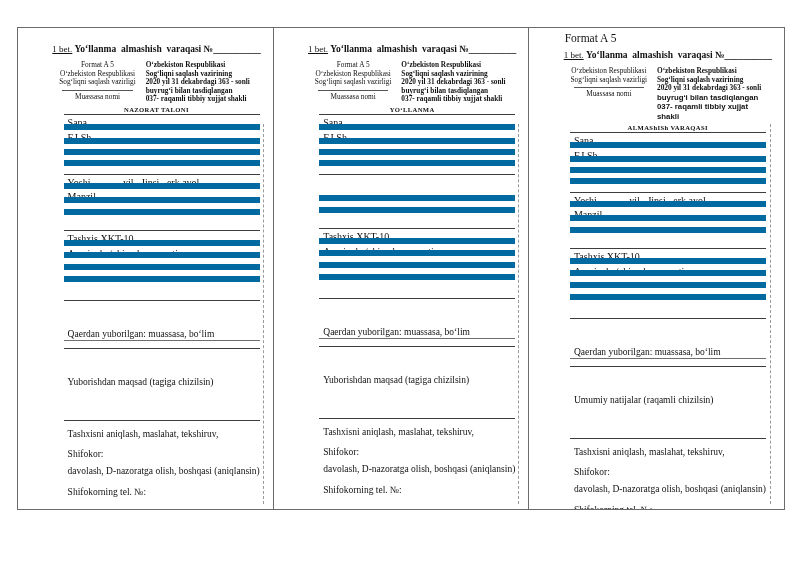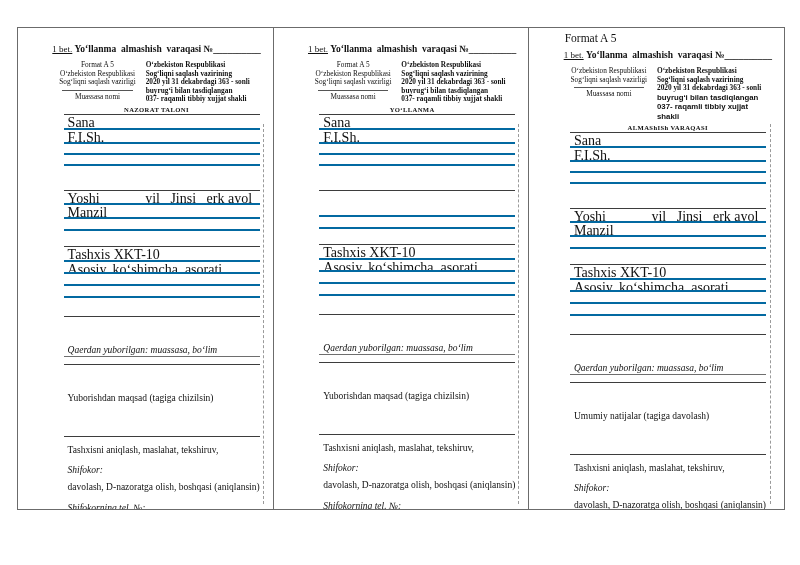--- a/index.html
+++ b/index.html
@@ -17,30 +17,30 @@
   .issuer{display:flex;font-size:7.3px;line-height:8.6px;}
   .issuer-left{width:44%;text-align:center;}
   .issuer-left .rule{border-bottom:1px solid #555;height:3px;margin:0 10px 2px;}
   .issuer-right{width:56%;font-weight:bold;padding-left:3px;}
   .issuer-right .sans{font-family:"Liberation Sans",sans-serif;font-size:7.8px;line-height:9.6px;}
   .caption{text-align:center;font-weight:bold;font-size:6.6px;letter-spacing:.4px;margin:2px 0 1px;}
 
   .fields{flex:1 1 auto;display:flex;flex-direction:column;margin:0 13px 0 5px;}
   .panel.p3 .fields{margin-right:18px;}
   .group{border-top:1.5px solid #3d3d3d;}
-  .row{border-bottom:2px solid #0369a1;box-sizing:border-box;font-size:14px;line-height:11px;padding:2px 0 0 4px;white-space:pre;overflow:hidden;}
+  .row{border-bottom:6px solid #0369a1;box-sizing:border-box;font-size:10px;line-height:11px;padding:2px 0 0 4px;white-space:pre;overflow:hidden;}
   .h15{height:15px}.h14{height:14px}.h12{height:12px}.h11{height:11px}.h26{height:26px}
-  .gap8{margin-top:24px}.gap9{margin-top:15px}.gap18{margin-top:18px}.gap7{margin-top:7px}
+  .gap8{margin-top:8px}.gap9{margin-top:15px}.gap18{margin-top:18px}.gap7{margin-top:7px}
   .block{box-sizing:border-box;padding:3px 0 0 4px;font-size:9.5px;line-height:12px;white-space:pre;}
   .block .bl{margin-bottom:1px;}
-  .g-qaerdan{height:41px;border-bottom:1px solid #6e6e6e;font-style:italic;}
+  .g-qaerdan{height:41px;border-bottom:1px solid #6e6e6e;}
   .g-maqsad{height:72px;}
   .g-maqsad .bl:first-child{margin-bottom:16px;}
   .g-doctor{flex:1 1 auto;}
-  .g-doctor .bl{margin-bottom:2px;font-style:italic;}
+  .g-doctor .bl{margin-bottom:2px;}
   .cutline{position:absolute;top:96px;bottom:5px;right:9px;width:0;border-left:1px dashed #9a9a9a;}
   .panel.p3 .cutline{right:13px;}
 </style>
 </head>
 <body>
 
 <div class="sheet">
 
   <section class="panel p1">
     <div class="p-head">
@@ -191,21 +191,21 @@
       <div class="group gap9">
         <div class="row h15">Tashxis XKT-10</div>
         <div class="row h12">Asosiy, ko‘shimcha, asorati</div>
         <div class="row h12"></div>
         <div class="row h12"></div>
       </div>
       <div class="group gap18 block g-qaerdan">
         <div class="bl">Qaerdan yuborilgan: muassasa, bo‘lim</div>
       </div>
       <div class="group gap7 block g-maqsad">
-        <div class="bl">Umumiy natijalar (tagiga davolash)</div>
+        <div class="bl">Umumiy natijalar (raqamli chizilsin)</div>
         <div class="bl">Tashxisni aniqlash, maslahat, tekshiruv,</div>
         <div class="bl">davolash, D-nazoratga olish, boshqasi (aniqlansin)</div>
       </div>
       <div class="group block g-doctor">
         <div class="bl">Shifokor:</div>
         <div class="bl">Shifokorning tel. №:</div>
         
         
       </div>
     </div>

